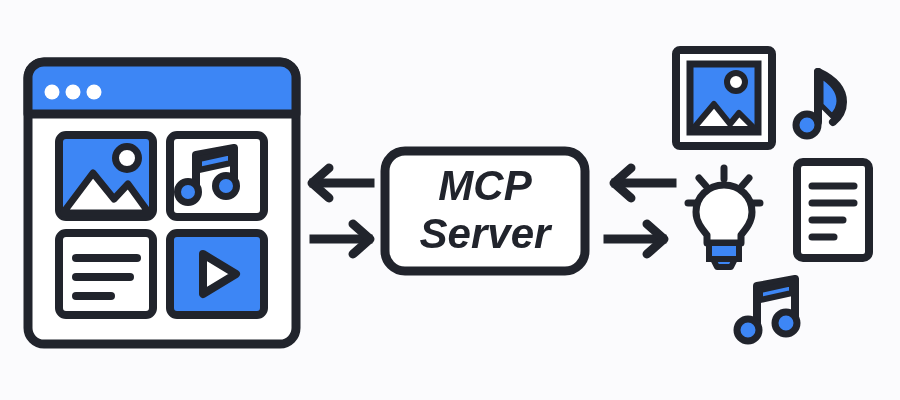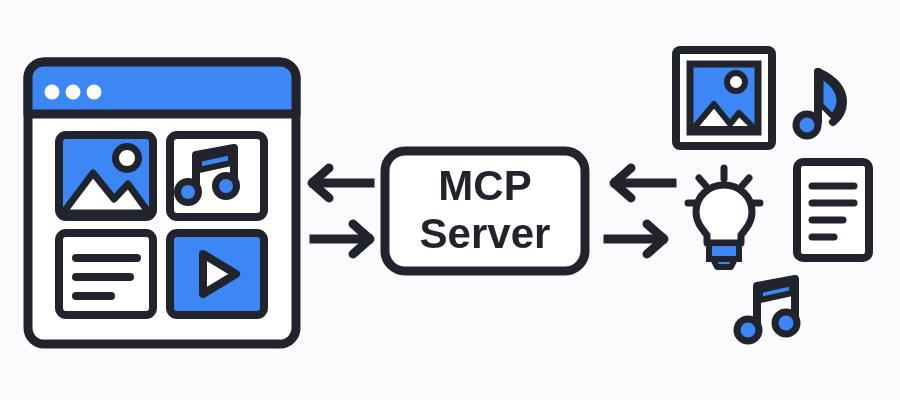--- a/index.html
+++ b/index.html
@@ -10,20 +10,21 @@
     width: 900px;
     height: 400px;
     background: #fbfbfd;
     font-family: "Liberation Sans", sans-serif;
     overflow: hidden;
   }
   #stage {
     position: relative;
     width: 900px;
     height: 400px;
+    font-style: italic;
   }
   #stage > svg {
     position: absolute;
     top: 0;
     left: 0;
   }
   .mcp-label {
     font-family: "Liberation Sans", sans-serif;
     font-weight: bold;
     font-size: 42px;

